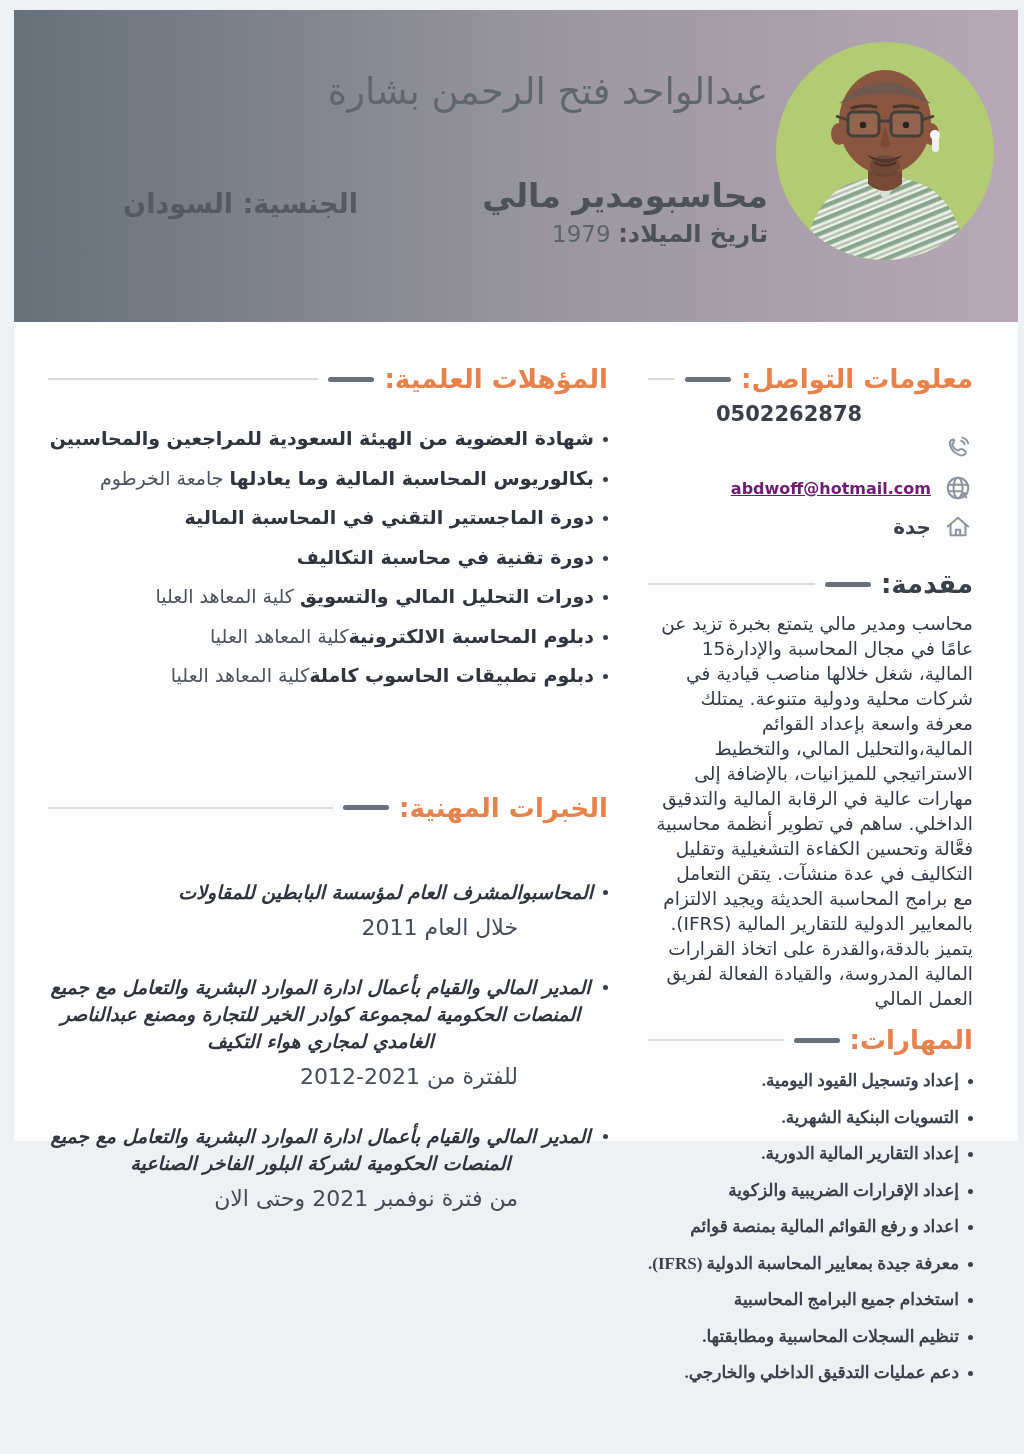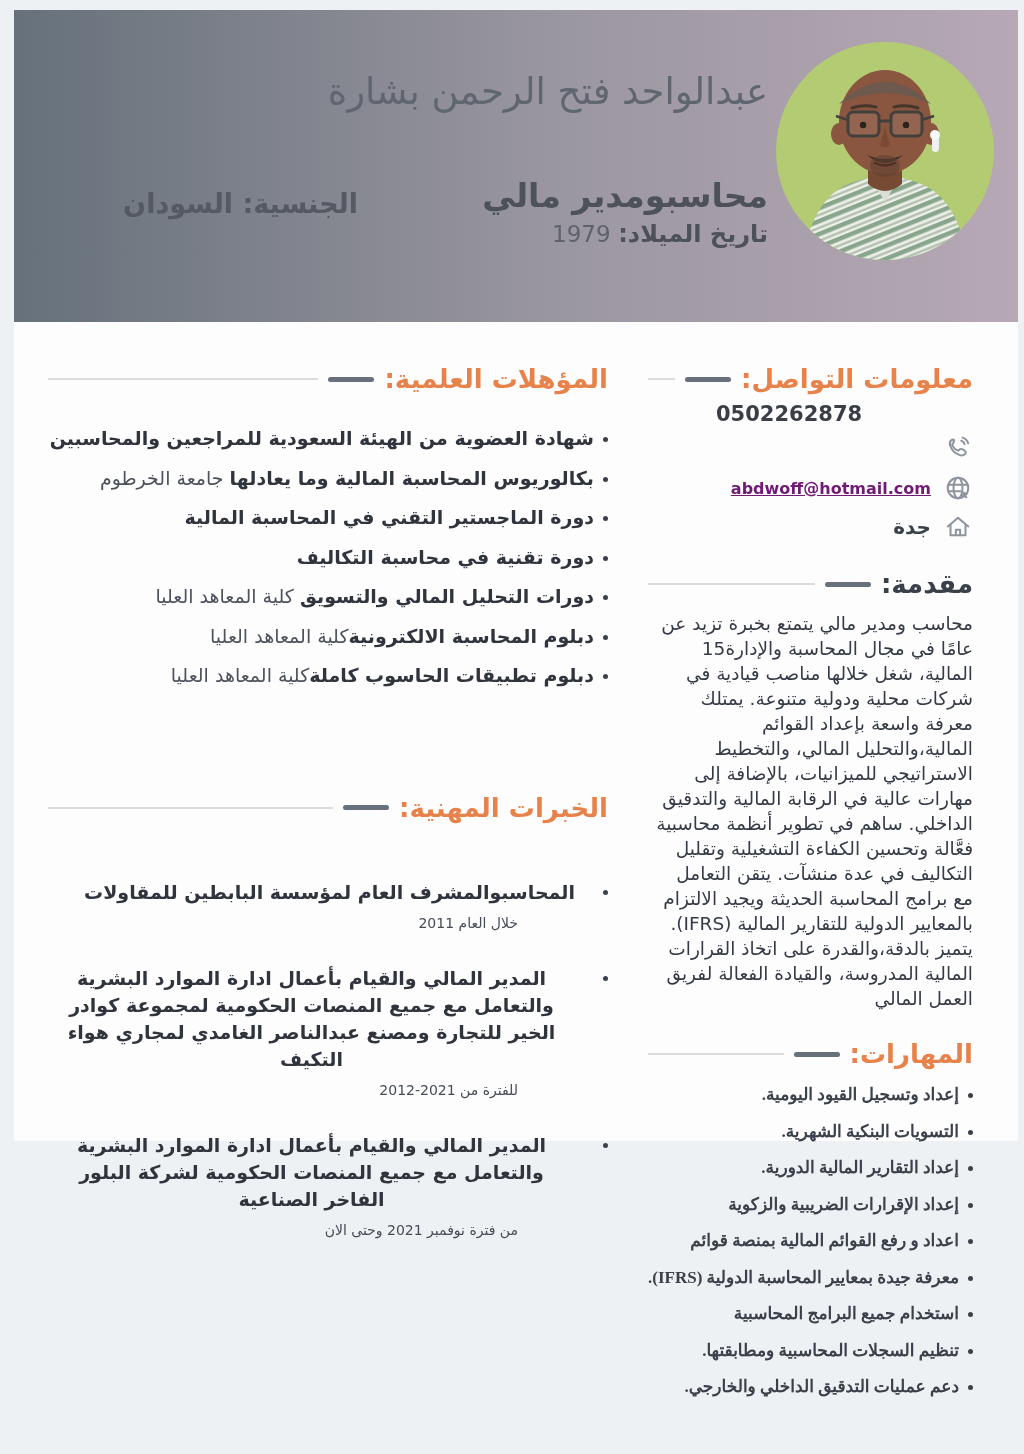--- a/index.html
+++ b/index.html
@@ -79,21 +79,21 @@
 
   
   .intro-head { margin-top:26px; }
   .intro-text {
     margin-top:12px;
     font-size:18.5px; line-height:25px; color:#343b46;
     white-space:pre-line; text-align:right;
   }
 
   
-  .skills-head { margin-top:28px; }
+  .skills-head { margin-top:14px; }
   .skills-list { list-style:none; margin-top:16px; }
   .skills-list li {
     display:flex; gap:9px; align-items:flex-start;
     margin-bottom:16.5px;
     font-size:17px; font-weight:bold; color:#3b414b; line-height:20px;font-family:Liberation Serif, serif;
   }
   .dot { width:5px; height:5px; border-radius:50%; background:#3b414b; flex:none; margin-top:8px; }
 
   
   .qual-list { list-style:none; margin-top:34px; }
@@ -103,29 +103,29 @@
     font-size:19px; line-height:21.5px;
   }
   .qual-list .dot { margin-top:9px; }
   .q-bold { font-weight:bold; color:#2f343d; }
   .q-norm { font-weight:normal; color:#4c525c; }
 
   
   .exp-head { margin-top:106px; }
   .exp-list { list-style:none; margin-top:56px; }
   .exp-item { margin-bottom:34px; }
-  .exp-row { display:flex; gap:28px; align-items:flex-start; }
+  .exp-row { display:flex; gap:10px; align-items:flex-start;font-style:italic; }
   .exp-title {
     font-size:19px; font-weight:bold; color:#2f343d; line-height:27px;
     text-align:right; flex:1;
   }
   .exp-item:nth-child(2) .exp-title, .exp-item:nth-child(3) .exp-title { text-align:center; }
   .exp-period {
     margin-top:9px; margin-left:0; margin-right:90px;
-    font-size:14px; color:#454c56; text-align:right;
+    font-size:22px; color:#454c56; text-align:right;
   }
 
   svg .ln { fill:none; stroke:#8e949d; stroke-width:1.6; stroke-linecap:round; stroke-linejoin:round; }
 </style>
 </head>
 <body>
 
 <div class="page">
 
   <header class="hero">

